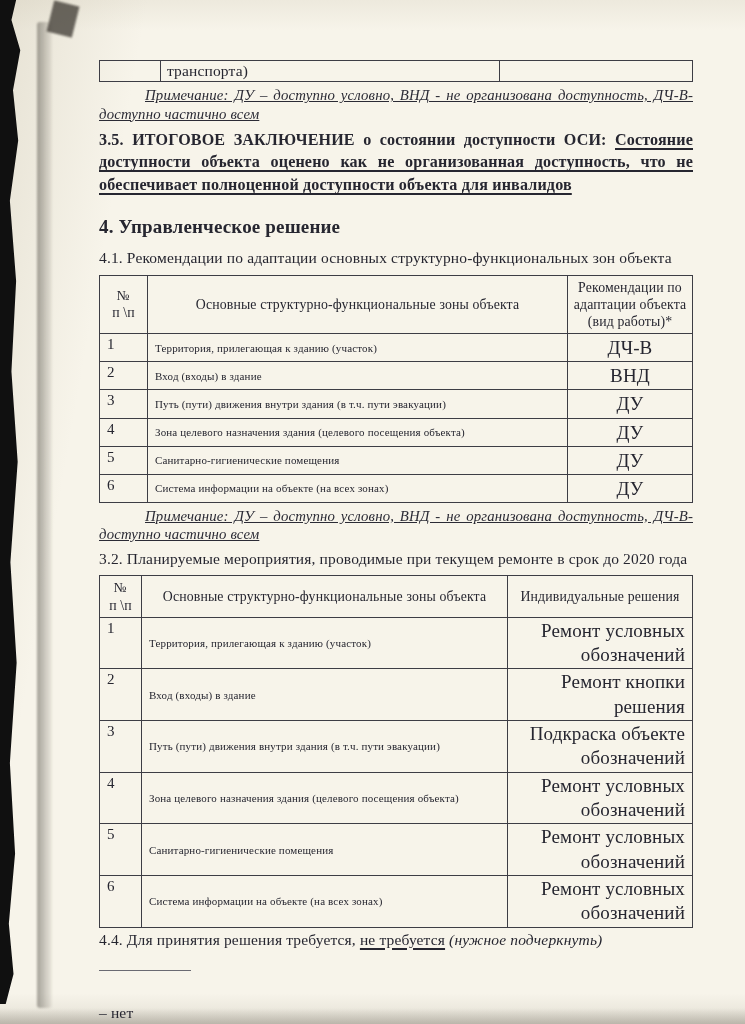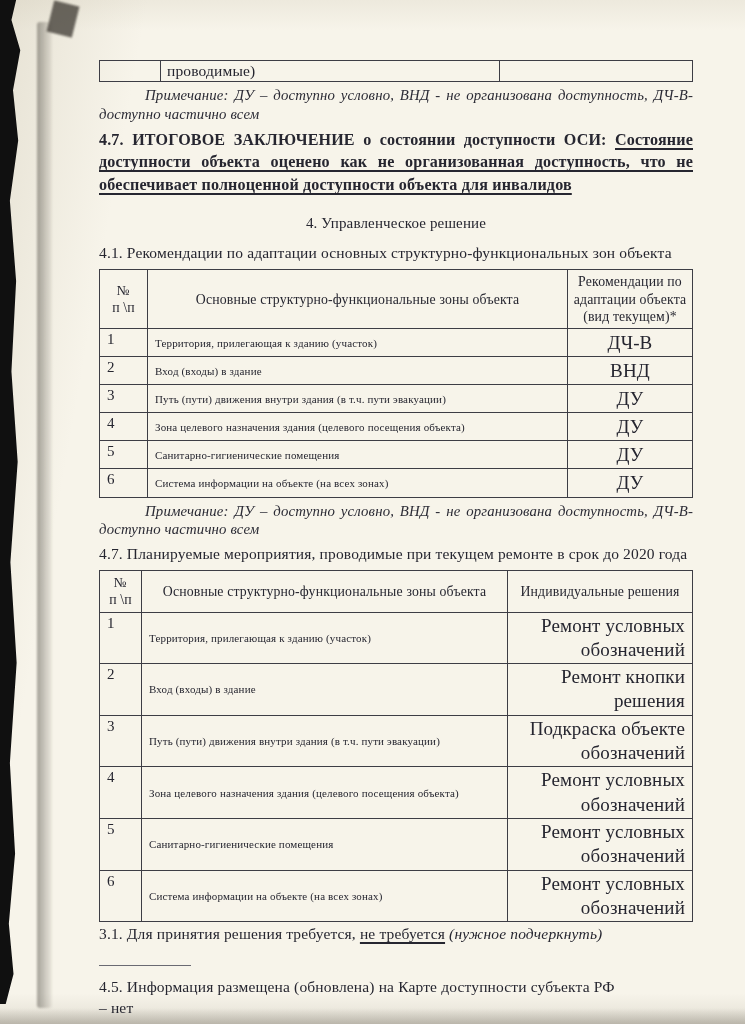--- a/index.html
+++ b/index.html
@@ -43,31 +43,31 @@
   table{border-collapse:collapse;width:100%;}
   td,th{border:1.5px solid #3d3d45;}
 
   
   .frag td{height:20px;padding:0 6px;font-size:15.5px;}
   .frag .fc1{width:48px;}
   .frag .fc3{width:180px;}
 
   .note{
     font-style:italic;font-size:14.8px;line-height:1.22;
-    text-indent:46px;margin:4px 0 6px;text-align:justify;color:#2b2b35;
+    text-indent:46px;margin:4px 0 6px;text-align:justify;color:#2b2b35;text-decoration:underline;
   }
 
   .s35{
     font-weight:bold;font-size:16.1px;line-height:1.42;
     text-align:justify;margin:6px 0 0;
   }
   .u{ text-decoration:underline; text-decoration-thickness:1.5px; text-underline-offset:3px; }
 
   .h4{
-    text-align:center;font-weight:normal;font-size:15px;margin:17px 0 9px;
+    font-weight:bold;font-size:19px;margin:17px 0 9px;
   }
   .para{ text-align:justify;margin:0 0 6px; }
 
   .tbl{margin:2px 0 2px;}
   .tbl th{
     font-weight:normal;font-size:13.8px;text-align:center;vertical-align:middle;
     padding:3px 5px;line-height:1.25;
   }
   .th-num{white-space:pre-line;}
   .tbl td{padding:1px 7px;}
@@ -90,46 +90,46 @@
   <div class="strip-gray"></div>
   <div class="blotch-top"></div>
   <div class="bottom-shade"></div>
 
   <div class="content">
 
     <table class="frag">
       <tbody>
           <tr>
         <td class="fc1"></td>
-        <td class="fc2">проводимые)</td>
+        <td class="fc2">транспорта)</td>
         <td class="fc3"></td>
       </tr>
     </tbody>
       </table>
 
     <p class="note">Примечание: ДУ – доступно условно, ВНД - не организована доступность, ДЧ-В- доступно частично всем</p>
 
-    <p class="s35"><span>4.7. ИТОГОВОЕ  ЗАКЛЮЧЕНИЕ о состоянии доступности ОСИ: </span><span class="u">Состояние доступности объекта оценено как не организованная доступность, что не обеспечивает полноценной доступности объекта для инвалидов</span></p>
+    <p class="s35"><span>3.5. ИТОГОВОЕ  ЗАКЛЮЧЕНИЕ о состоянии доступности ОСИ: </span><span class="u">Состояние доступности объекта оценено как не организованная доступность, что не обеспечивает полноценной доступности объекта для инвалидов</span></p>
 
     <div class="h4">4. Управленческое решение</div>
 
     <p class="para">4.1. Рекомендации по адаптации основных структурно-функциональных зон объекта</p>
 
     <table class="tbl t1">
       <colgroup>
           <col class="c-num">
           <col class="c-zone">
           <col class="c-val">
         </colgroup>
       <tbody>
           <tr>
         <th class="th-num">№
 п \п</th>
         <th>Основные структурно-функциональные зоны объекта</th>
-        <th>Рекомендации по адаптации объекта (вид текущем)*</th>
+        <th>Рекомендации по адаптации объекта (вид работы)*</th>
       </tr>
       <tr>
         <td class="td-num">1</td>
         <td class="td-zone">Территория, прилегающая к зданию (участок)</td>
         <td class="td-val">ДЧ-В</td>
       </tr>
       <tr>
         <td class="td-num">2</td>
         <td class="td-zone">Вход (входы) в здание</td>
         <td class="td-val">ВНД</td>
@@ -152,21 +152,21 @@
       <tr>
         <td class="td-num">6</td>
         <td class="td-zone">Система информации на объекте (на всех зонах)</td>
         <td class="td-val">ДУ</td>
       </tr>
     </tbody>
       </table>
 
     <p class="note">Примечание: ДУ – доступно условно, ВНД - не организована доступность, ДЧ-В- доступно частично всем</p>
 
-    <p class="para">4.7. Планируемые мероприятия, проводимые при текущем ремонте в срок до 2020 года</p>
+    <p class="para">3.2. Планируемые мероприятия, проводимые при текущем ремонте в срок до 2020 года</p>
 
     <table class="tbl t2">
       <colgroup>
           <col class="c-num">
           <col class="c-zone">
           <col class="c-val">
         </colgroup>
       <tbody>
           <tr>
         <th class="th-num">№
@@ -201,20 +201,20 @@
       </tr>
       <tr>
         <td class="td-num">6</td>
         <td class="td-zone">Система информации на объекте (на всех зонах)</td>
         <td class="td-val">Ремонт условных обозначений</td>
       </tr>
     </tbody>
       </table>
 
 
-    <p class="para"><span>3.1. Для принятия решения требуется, </span><span class="u">не требуется</span><i> (нужное подчеркнуть)</i></p>
+    <p class="para"><span>4.4. Для принятия решения требуется, </span><span class="u">не требуется</span><i> (нужное подчеркнуть)</i></p>
 
     <p class="para"><span class="blank-line"></span></p>
 
-    <p class="para"><span>4.5. Информация размещена (обновлена) на Карте доступности субъекта РФ</span><br><span>– нет</span></p>
+    <p class="para"><br><span>– нет</span></p>
 
   </div>
 </div>
 
 </body></html>

